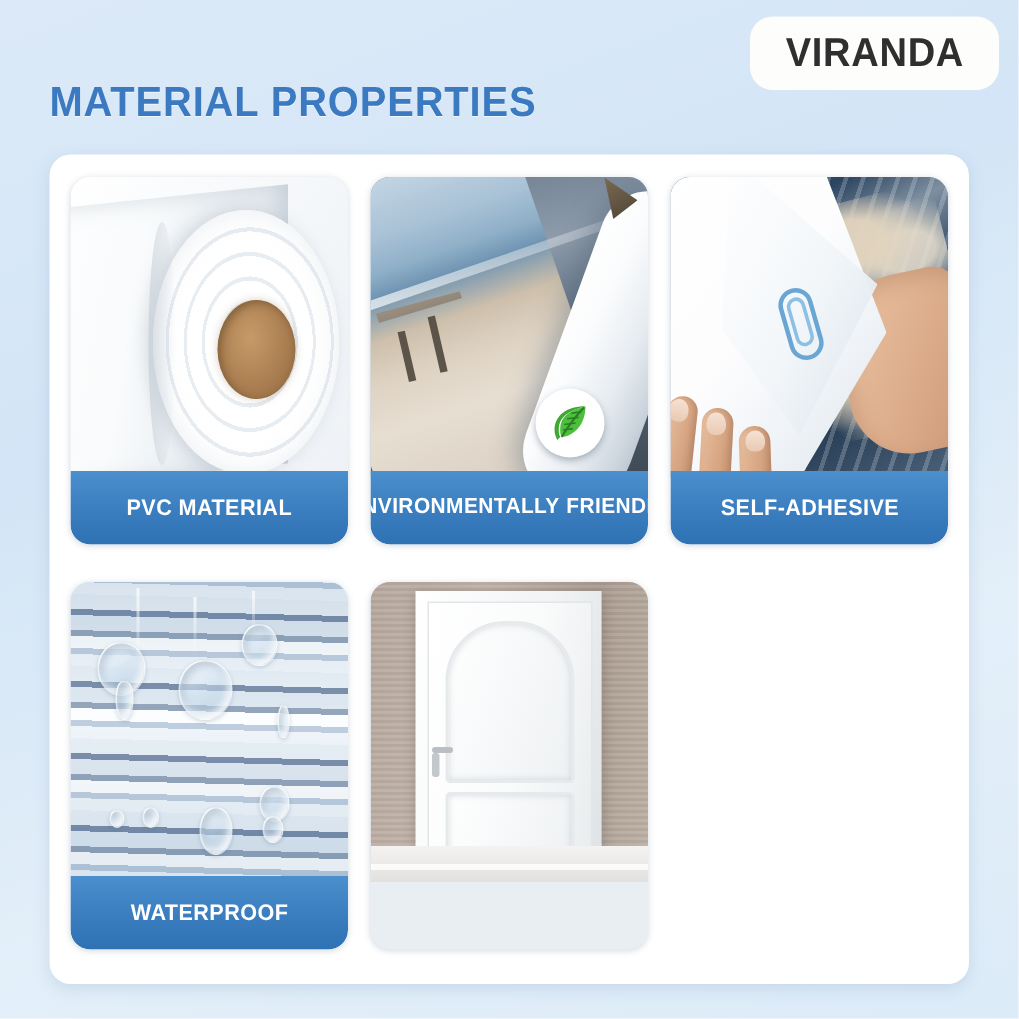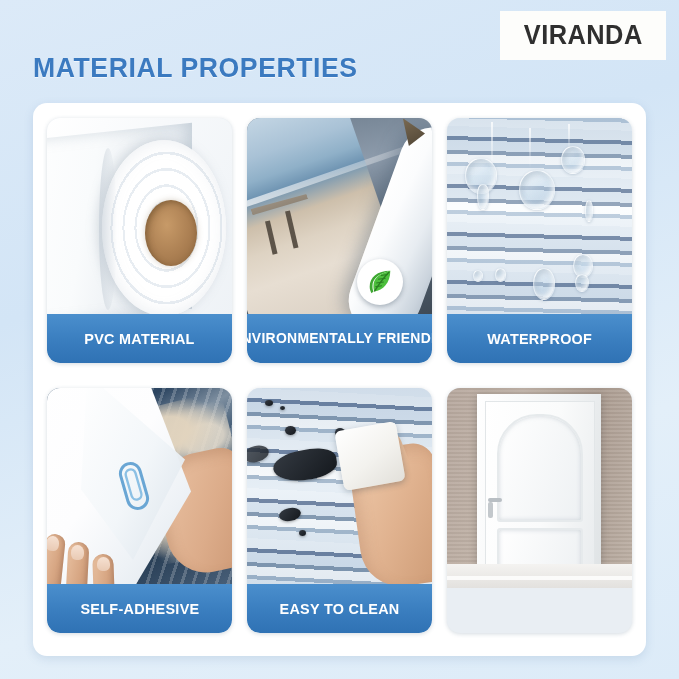--- a/index.html
+++ b/index.html
@@ -6,21 +6,21 @@
   body{
     width:679px;height:679px;overflow:hidden;
     font-family:"Liberation Sans", sans-serif;
     background:linear-gradient(160deg,#dceaf8 0%,#d3e5f6 35%,#e3eff9 70%,#dcebf8 100%);
   }
   #app{position:relative;width:679px;height:679px;}
 
   
   .logo-box{
     position:absolute;left:500px;top:11px;width:166px;height:49px;
-    background:#fdfdfb;display:flex;align-items:center;justify-content:center;
+    background:#fdfdfb;display:flex;align-items:center;justify-content:center;border-radius:15px;
   }
   .logo-text{
     font-size:27px;font-weight:bold;letter-spacing:.5px;color:#2f2f2f;
     font-family:"Liberation Sans", sans-serif;
     transform:scaleX(.94);
   }
 
   
   .page-title{
     position:absolute;left:33px;top:52px;
@@ -306,43 +306,20 @@
               <path d="M27 4C15 7 9 12 9 20c0 2 0 4 1 6 9-1 17-9 17-22z" fill="#4cbf3c"></path>
               <path d="M26 5C20 11 15 18 10 26" stroke="#2a7d22" stroke-width="1.4" fill="none"></path>
               <path d="M24 8l-7 1M22 12l-8 1M20 16l-8 1M18 20l-7 1" stroke="#2a7d22" stroke-width="1.1" fill="none"></path>
             </svg>
           </span>
         </div>
       </div>
       <div class="label two-line">
         <span>ENVIRONMENTALLY</span>
         <span>FRIENDLY</span>
-      </div>
-    </div>
-
-    <div class="card">
-      <div class="photo">
-        <div class="wp-stripes"></div>
-        <div class="wp-shade"></div>
-        <div class="streak" style="left:44px;top:4px;height:56px;"></div>
-        <div class="streak" style="left:82px;top:10px;height:40px;"></div>
-        <div class="streak" style="left:121px;top:6px;height:28px;"></div>
-        <div class="drop" style="left:18px;top:40px;width:30px;height:34px;"></div>
-        <div class="drop" style="left:72px;top:52px;width:34px;height:38px;"></div>
-        <div class="drop" style="left:114px;top:28px;width:22px;height:26px;"></div>
-        <div class="drop" style="left:30px;top:66px;width:10px;height:24px;border-radius:40% 40% 50% 50%;"></div>
-        <div class="drop" style="left:86px;top:150px;width:20px;height:30px;"></div>
-        <div class="drop" style="left:126px;top:136px;width:18px;height:22px;"></div>
-        <div class="drop" style="left:128px;top:156px;width:12px;height:16px;"></div>
-        <div class="drop" style="left:26px;top:152px;width:8px;height:10px;"></div>
-        <div class="drop" style="left:48px;top:150px;width:9px;height:12px;"></div>
-        <div class="drop" style="left:138px;top:82px;width:6px;height:20px;border-radius:45%;"></div>
-      </div>
-      <div class="label">
-        <span>WATERPROOF</span>
       </div>
     </div>
 
     <div class="card">
       <div class="photo">
         <div class="sa-bg"></div>
         <div class="sa-foam"></div>
         <div class="sa-foam2"></div>
         <div class="hand-r"></div>
         <div class="sa-peelsheet"></div>
@@ -362,38 +339,41 @@
           <div class="nail" style="left:56px;top:49px;width:13px;height:14px;"></div>
         </div>
       </div>
       <div class="label">
         <span>SELF-ADHESIVE</span>
       </div>
     </div>
 
     <div class="card">
       <div class="photo">
-        <div class="ec-bg"></div>
-        <div class="ec-shade"></div>
-        <div class="stain" style="left:18px;top:12px;width:8px;height:6px;"></div>
-        <div class="stain" style="left:33px;top:18px;width:5px;height:4px;"></div>
-        <div class="stain" style="left:38px;top:38px;width:11px;height:9px;"></div>
-        <div class="stain" style="left:88px;top:40px;width:10px;height:9px;"></div>
-        <div class="stain" style="left:26px;top:62px;width:64px;height:30px;border-radius:55% 45% 50% 60%;transform:rotate(-9deg);"></div>
-        <div class="stain" style="left:-4px;top:58px;width:26px;height:16px;border-radius:50%;transform:rotate(-14deg);opacity:.8;"></div>
-        <div class="stain" style="left:32px;top:120px;width:22px;height:13px;transform:rotate(-12deg);"></div>
-        <div class="stain" style="left:52px;top:142px;width:7px;height:6px;"></div>
-        <div class="ec-hand"></div>
-        <div class="ec-thumb"></div>
-        <div class="cloth"></div>
+        <div class="wp-stripes"></div>
+        <div class="wp-shade"></div>
+        <div class="streak" style="left:44px;top:4px;height:56px;"></div>
+        <div class="streak" style="left:82px;top:10px;height:40px;"></div>
+        <div class="streak" style="left:121px;top:6px;height:28px;"></div>
+        <div class="drop" style="left:18px;top:40px;width:30px;height:34px;"></div>
+        <div class="drop" style="left:72px;top:52px;width:34px;height:38px;"></div>
+        <div class="drop" style="left:114px;top:28px;width:22px;height:26px;"></div>
+        <div class="drop" style="left:30px;top:66px;width:10px;height:24px;border-radius:40% 40% 50% 50%;"></div>
+        <div class="drop" style="left:86px;top:150px;width:20px;height:30px;"></div>
+        <div class="drop" style="left:126px;top:136px;width:18px;height:22px;"></div>
+        <div class="drop" style="left:128px;top:156px;width:12px;height:16px;"></div>
+        <div class="drop" style="left:26px;top:152px;width:8px;height:10px;"></div>
+        <div class="drop" style="left:48px;top:150px;width:9px;height:12px;"></div>
+        <div class="drop" style="left:138px;top:82px;width:6px;height:20px;border-radius:45%;"></div>
       </div>
       <div class="label">
-        <span>EASY TO CLEAN</span>
-      </div>
-    </div>
+        <span>WATERPROOF</span>
+      </div>
+    </div>
+
 
     <div class="card">
       <div class="photo">
         <div class="ng-bg"></div>
         <div class="ng-frame"></div>
         <div class="ng-door"></div>
         <div class="ng-panel ng-top"></div>
         <div class="ng-panel ng-bot"></div>
         <div class="ng-handle"></div>
         <div class="ng-handle2"></div>

